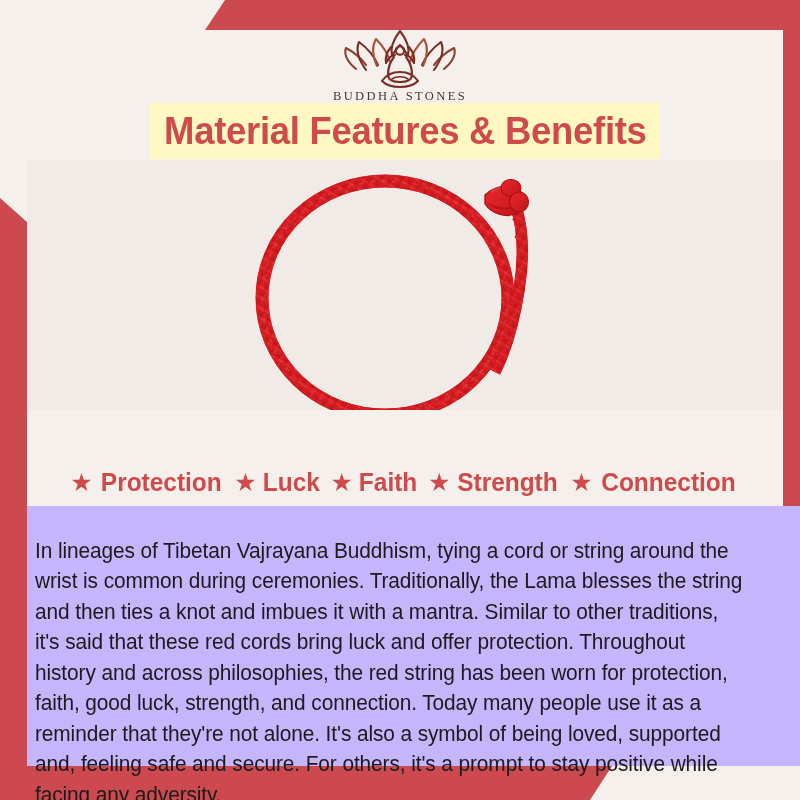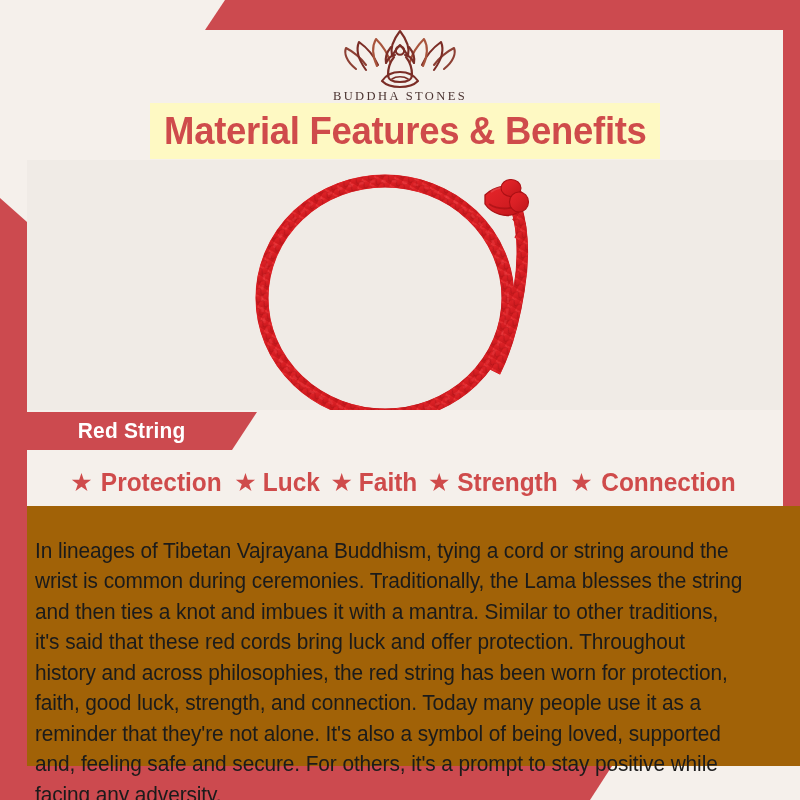--- a/index.html
+++ b/index.html
@@ -177,21 +177,21 @@
     white-space: nowrap;
   }
 
   
   #body-card {
     position: absolute;
     top: 506px;
     left: 27px;
     width: 773px;
     height: 260px;
-    background: #a16207;
+    background: #c4b5fd;
     box-sizing: border-box;
     padding: 8px 30px 0 8px;
   }
   #body-text {
     font-family: "Liberation Sans Narrow", "Liberation Sans", sans-serif;
     font-size: 21.5px;
     line-height: 30.5px;
     color: #1b1b1b;
     font-weight: 500;
     transform: scaleX(0.97);
@@ -269,23 +269,20 @@
         <path d="M268 42 C276 36 288 36 294 43" fill="none" stroke="#f05a5e" stroke-width="2" opacity="0.5"></path>
         <path d="M266 54 C275 60 288 60 295 54" fill="none" stroke="#9c0d11" stroke-width="1.8" opacity="0.6"></path>
         <ellipse cx="288" cy="38" rx="10" ry="8.5" fill="url(#cordGrad)" stroke="#ab1014" stroke-width="1.1"></ellipse>
         <ellipse cx="296" cy="52" rx="9.5" ry="10" fill="url(#cordGrad)" stroke="#ab1014" stroke-width="1.1"></ellipse>
         <path d="M292 66 C300 72 301 82 295 90" fill="none" stroke="#c01519" stroke-width="9"></path>
         <path d="M292 66 C300 72 301 82 295 90" fill="none" stroke="url(#braid)" stroke-width="8.4"></path>
       </g>
     </svg>
   </div>
 
-  <div id="label-banner">
-    <span id="label-banner-text">Red String</span>
-  </div>
 
   <div id="benefits-row">
     <div class="benefit-item">
       <span class="benefit-star">★</span>
       <span class="benefit-label">Protection</span>
     </div>
     <div class="benefit-item">
       <span class="benefit-star">★</span>
       <span class="benefit-label">Luck</span>
     </div>

